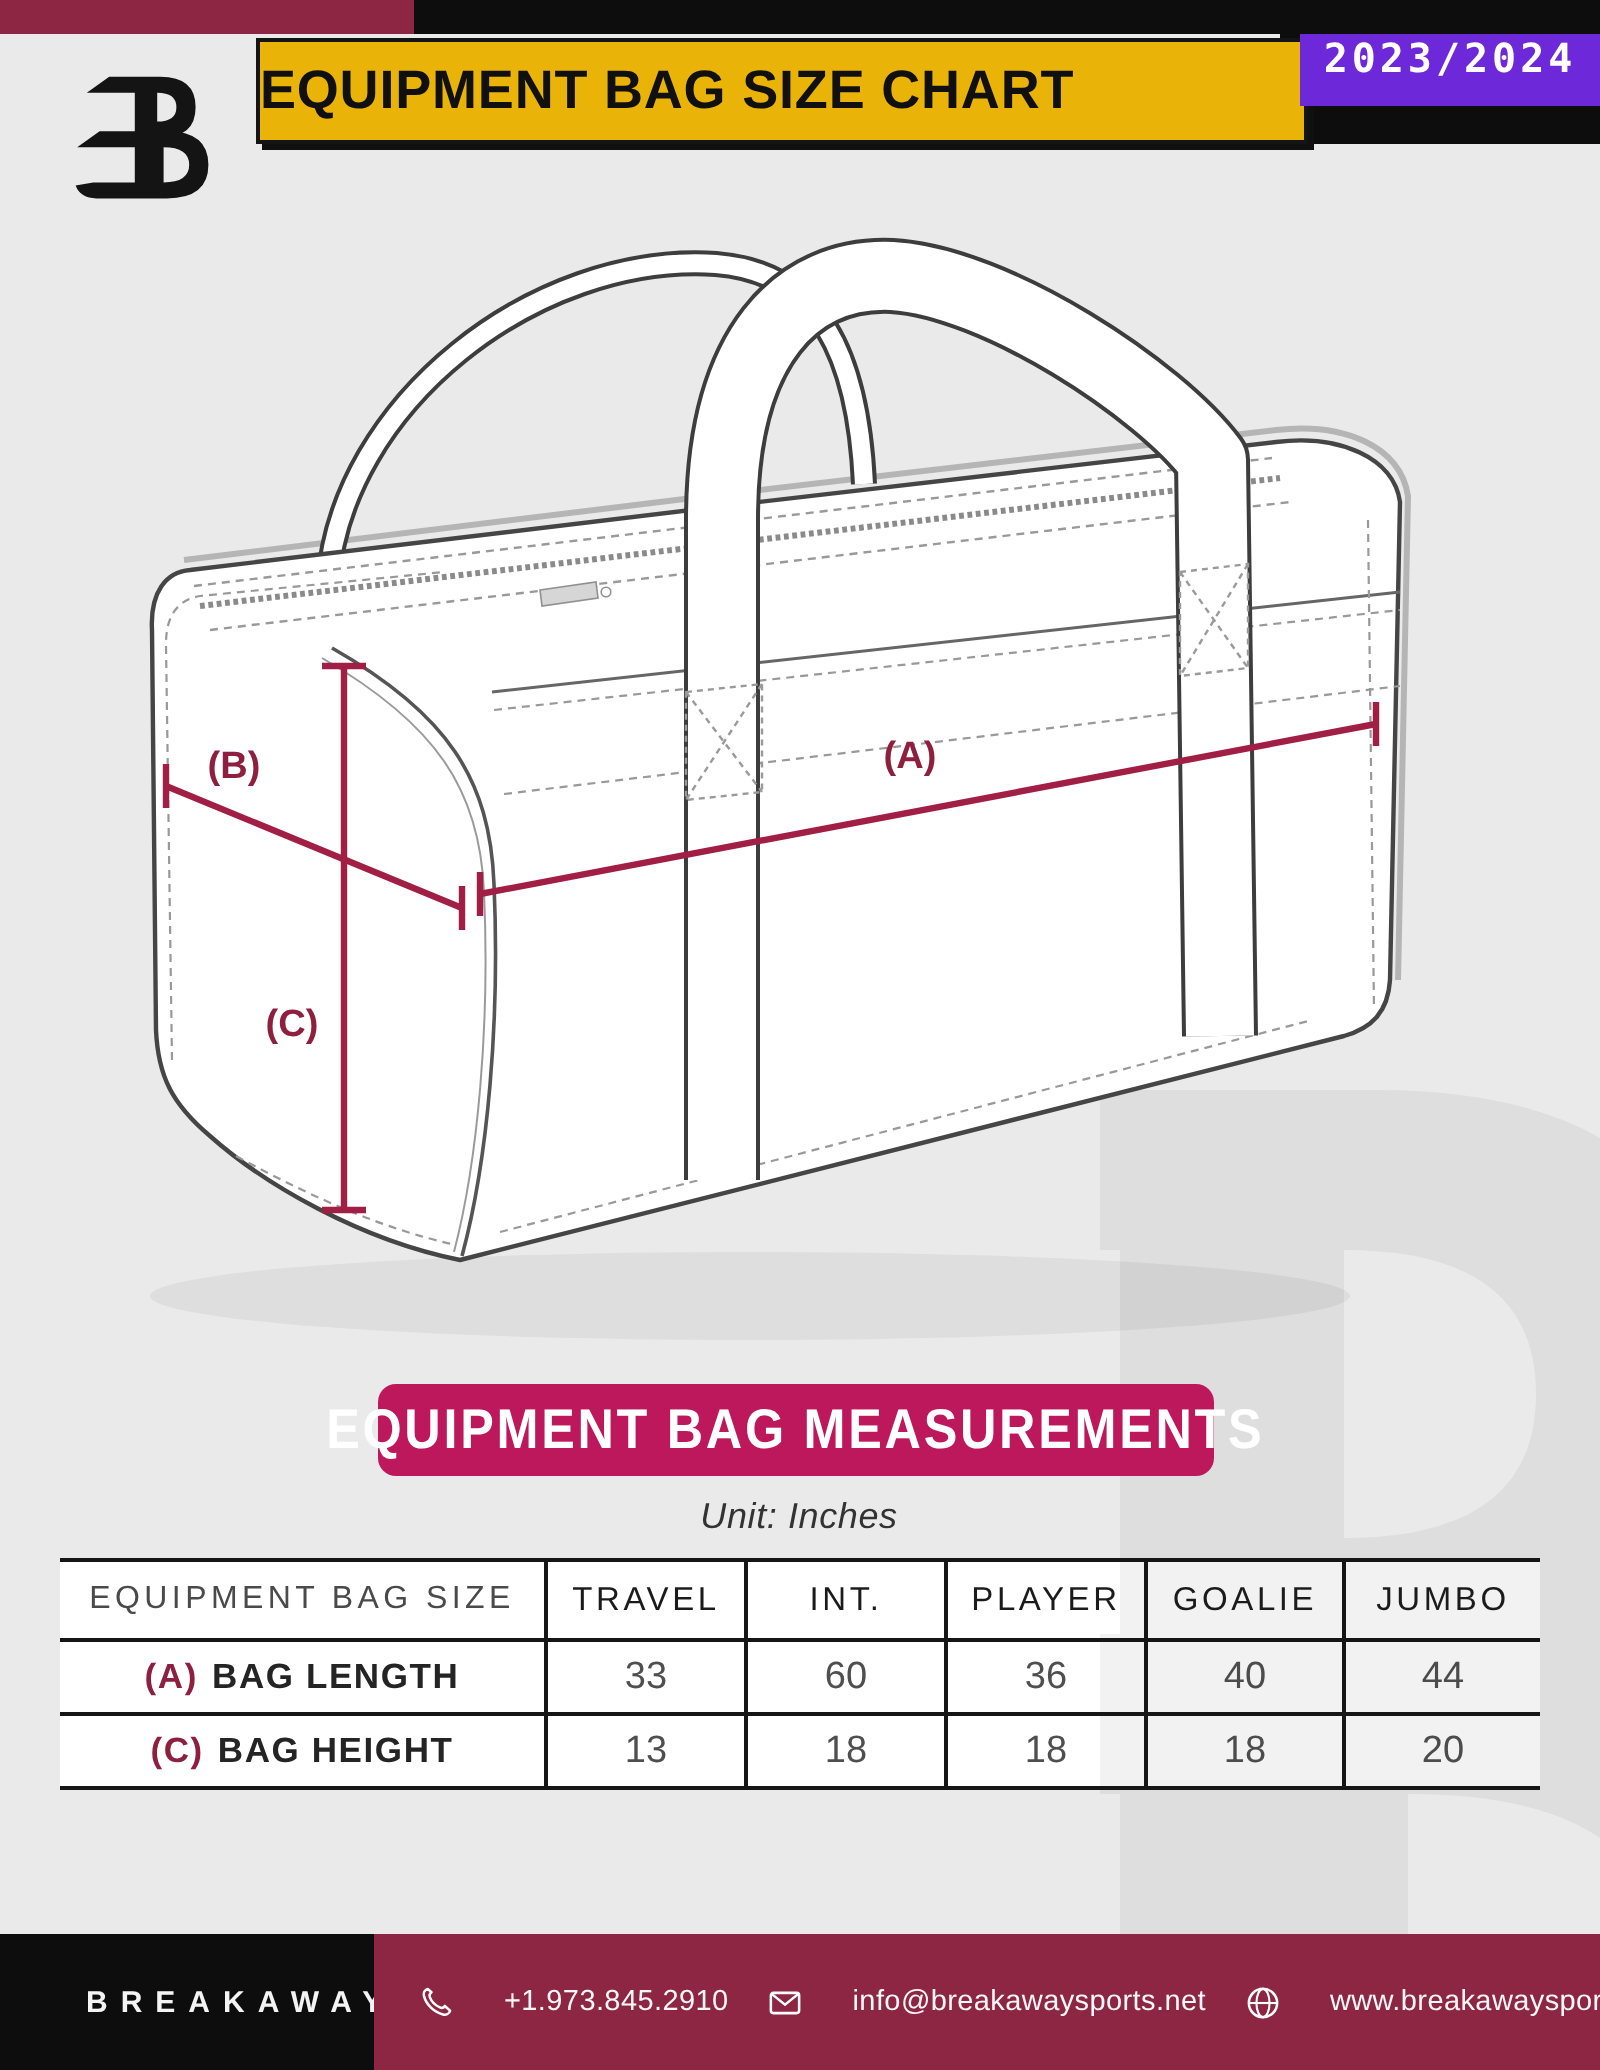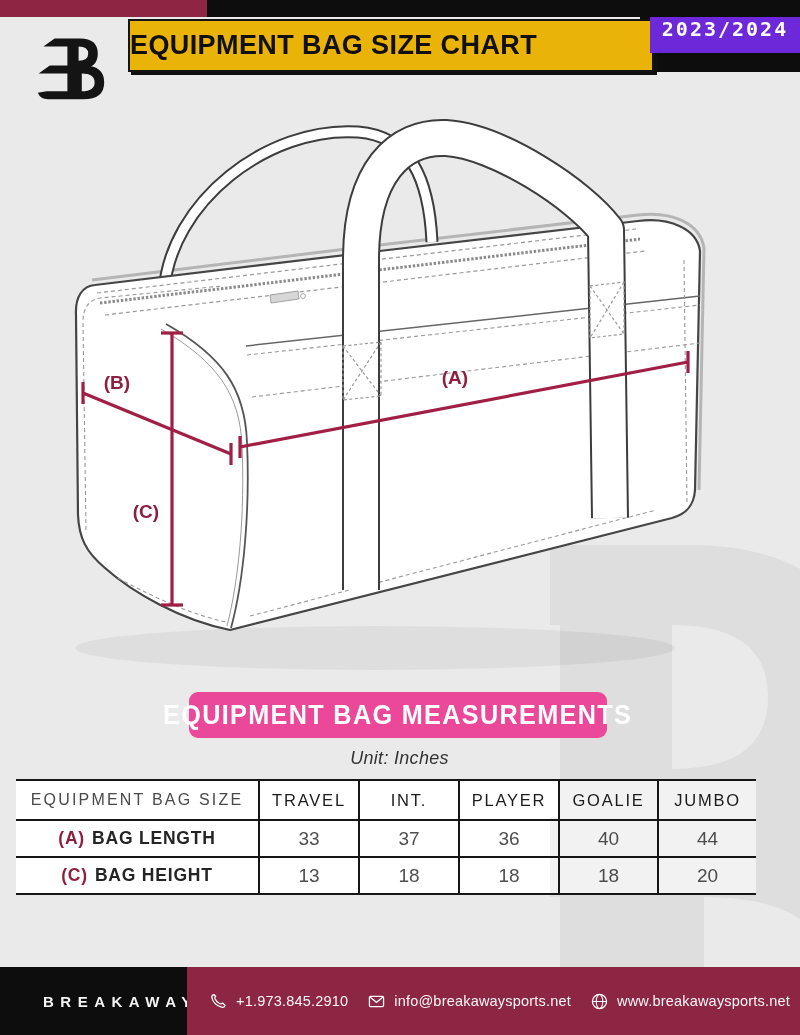--- a/index.html
+++ b/index.html
@@ -21,47 +21,47 @@
 
   
   .bag-svg{position:absolute;left:0;top:110px;z-index:2;}
   .dim-label{font-family:"Liberation Sans",sans-serif;font-weight:bold;font-size:19px;fill:#8E1F3E;}
 
   
   .watermark{position:absolute;left:550px;top:441px;width:250px;height:594px;overflow:hidden;z-index:1;pointer-events:none;}
   .watermark svg{position:absolute;left:-294px;top:0;}
 
   
-  .banner{position:absolute;left:189px;top:692px;width:418px;height:46px;background:#ec4899;border-radius:9px;
+  .banner{position:absolute;left:189px;top:692px;width:418px;height:46px;background:#be185d;border-radius:9px;
     display:flex;align-items:center;justify-content:center;z-index:3;}
   .banner span{display:inline-block;transform:scaleX(.9);font-size:28px;font-weight:bold;color:#FFFFFF;letter-spacing:1.5px;white-space:nowrap;}
   .unit-note{position:absolute;left:0;top:748px;width:799px;text-align:center;z-index:2;
     font-style:italic;font-size:18px;color:#333333;letter-spacing:.3px;}
 
   
-  .size-table{position:absolute;left:16px;top:779px;width:740px;border-collapse:collapse;table-layout:fixed;z-index:0;background:#FFFFFF;}
+  .size-table{position:absolute;left:30px;top:779px;width:740px;border-collapse:collapse;table-layout:fixed;z-index:0;background:#FFFFFF;}
   .size-table tr{border-bottom:2px solid #161616;}
   .size-table tr.head-row{border-top:2.5px solid #161616;border-bottom:2.5px solid #161616;}
   .size-table tr:last-child{border-bottom:2.5px solid #161616;}
   .size-table th,.size-table td{padding:0;vertical-align:middle;text-align:center;}
   .size-table th{height:38px;}
   .size-table td{height:35px;}
   .size-table .vline{border-left:2px solid #161616;}
   .size-hdr{text-align:left;padding-left:18px;font-weight:400;font-size:16px;color:#4A4A4A;letter-spacing:2.2px;white-space:nowrap;}
   .col-hdr{font-weight:normal;font-size:16.5px;color:#1B1B1B;letter-spacing:1.8px;}
   .row-label{text-align:left;padding-left:18px;font-size:17.5px;font-weight:bold;color:#242424;letter-spacing:.8px;white-space:nowrap;}
   .row-key{color:#8E1F3E;font-weight:bold;margin-right:7px;}
   .cell-val{font-size:19px;font-weight:400;color:#4F4F4F;}
 
   
   .footer{position:absolute;left:0;top:967px;width:800px;height:68px;display:flex;z-index:4;}
   .footer-black{width:187px;height:68px;background:#0D0D0D;display:flex;align-items:center;padding-left:30px;box-sizing:border-box;gap:13px;}
   .brand-name{font-size:15px;font-weight:bold;color:#F4F4F4;letter-spacing:6.5px;white-space:nowrap;}
   .footer-maroon{flex:1;height:68px;background:#8C2643;display:flex;align-items:center;padding-left:22px;box-sizing:border-box;gap:19px;}
-  .contact{display:flex;align-items:center;gap:8px;cursor:pointer;}
+  .contact{display:flex;align-items:center;gap:24px;cursor:pointer;}
   .contact span{font-size:14.5px;color:rgba(255,255,255,.96);letter-spacing:.2px;white-space:nowrap;}
 </style>
 </head>
 <body>
 
 <div class="page">
 
   <div class="strip-maroon"></div>
   <div class="strip-black"></div>
   <div class="black-patch"></div>
@@ -184,21 +184,21 @@
       <th class="size-hdr">EQUIPMENT BAG SIZE</th>
       <th class="col-hdr vline">TRAVEL</th>
       <th class="col-hdr vline">INT.</th>
       <th class="col-hdr vline">PLAYER</th>
       <th class="col-hdr vline">GOALIE</th>
       <th class="col-hdr vline">JUMBO</th>
     </tr>
     <tr>
       <td class="row-label"><span class="row-key">(A)</span><span>BAG LENGTH</span></td>
       <td class="cell-val vline">33</td>
-      <td class="cell-val vline">37</td>
+      <td class="cell-val vline">60</td>
       <td class="cell-val vline">36</td>
       <td class="cell-val vline">40</td>
       <td class="cell-val vline">44</td>
     </tr>
     <tr>
       <td class="row-label"><span class="row-key">(C)</span><span>BAG HEIGHT</span></td>
       <td class="cell-val vline">13</td>
       <td class="cell-val vline">18</td>
       <td class="cell-val vline">18</td>
       <td class="cell-val vline">18</td>

